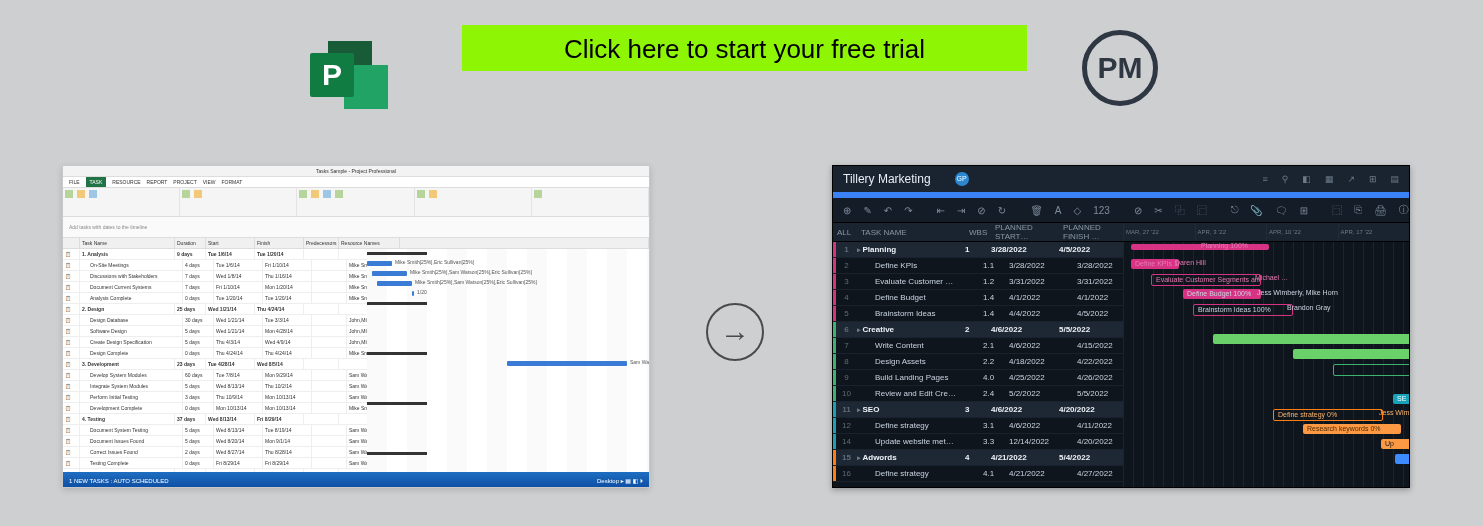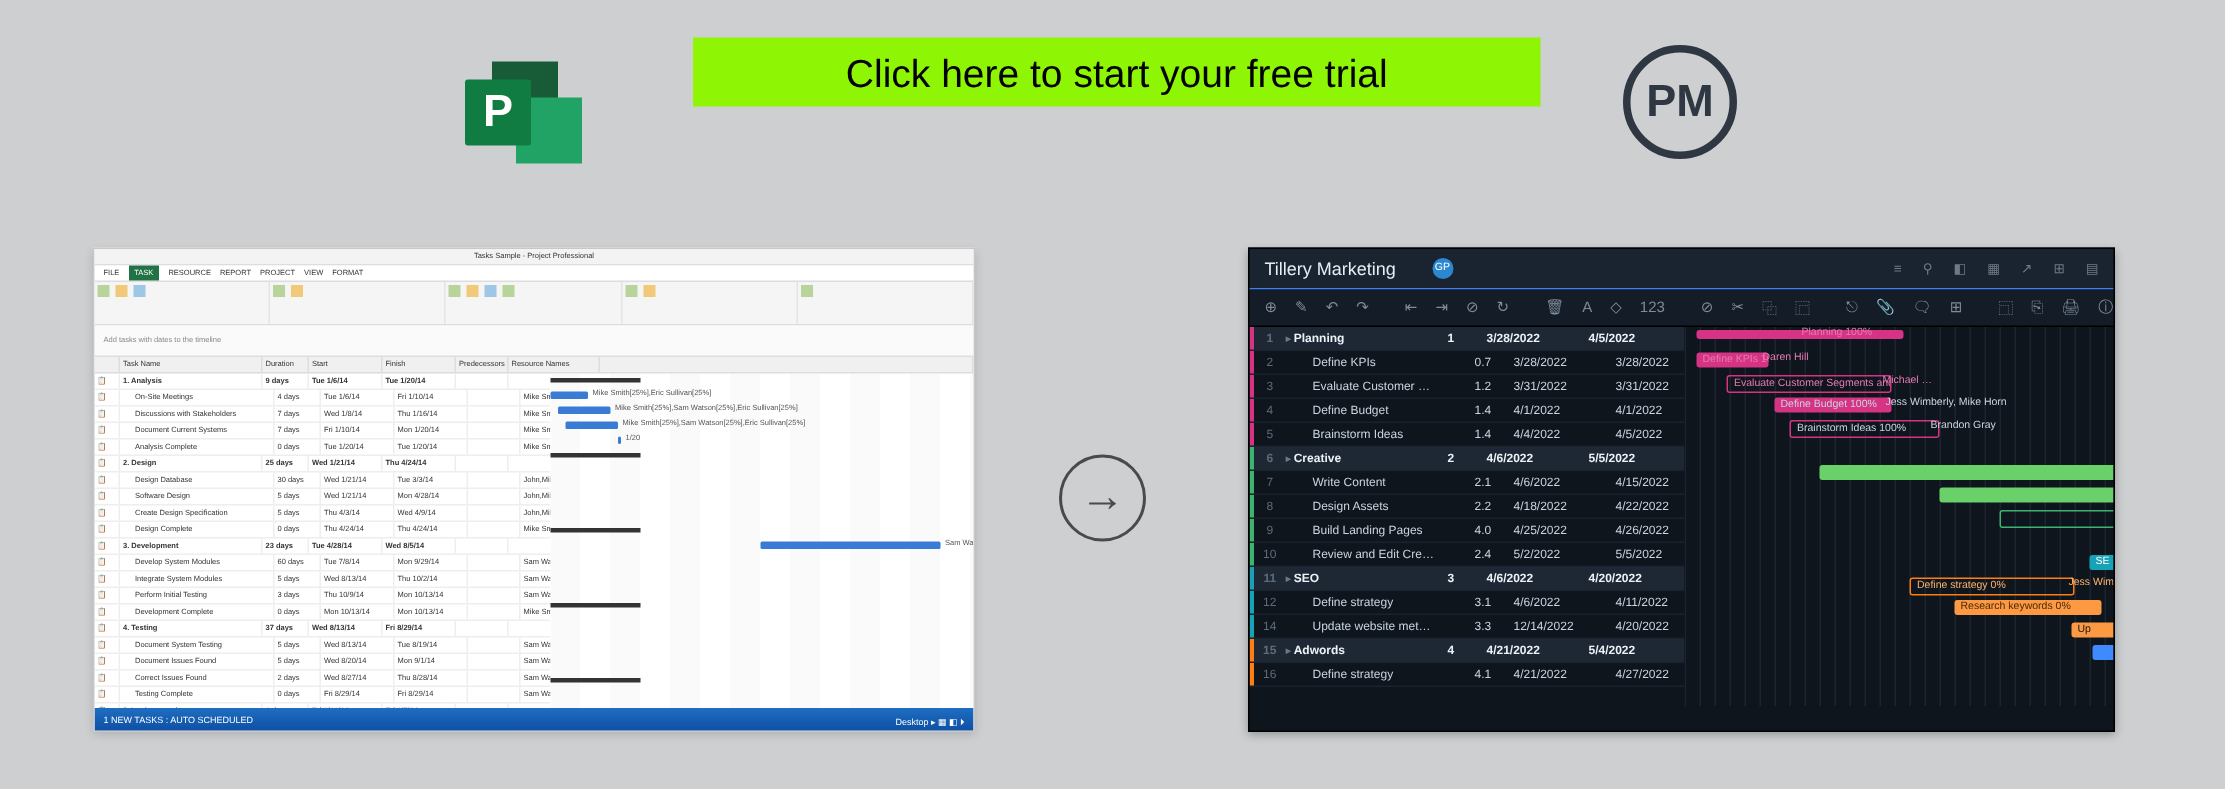--- a/index.html
+++ b/index.html
@@ -90,21 +90,21 @@
 
   
   .shot-right{
     position:absolute;left:832px;top:165px;width:576px;height:321px;
     background:#0f151d;color:#c9d4e0;font-size:9px;overflow:hidden;
     box-shadow:0 2px 6px rgba(0,0,0,0.3);
     border:1px solid #000;
   }
   .pm-top{
     height:26px;background:#1a2330;display:flex;align-items:center;padding:0 10px;gap:24px;
-    border-bottom:1px solid #3b82f6;
+    border-bottom:6px solid #3b82f6;
   }
   .pm-title{font-size:12px;color:#e6edf4;}
   .pm-chip{width:14px;height:14px;border-radius:50%;background:#2a87d0;font-size:7px;line-height:14px;text-align:center;color:#fff;}
   .pm-top-icons{margin-left:auto;display:flex;gap:14px;color:#6c7a89;}
   .pm-toolbar{
     height:24px;background:#141c27;border-bottom:1px solid #000;
     display:flex;align-items:center;padding:0 10px;gap:12px;color:#7d8b9a;font-size:10px;
   }
   .pm-toolbar i{font-style:normal;}
   .pm-toolbar .sep{width:1px;height:14px;background:#2a3442;}
@@ -441,35 +441,48 @@
       <i>📎</i>
       <i>🗨</i>
       <i>⊞</i>
       <span class="sep"></span>
       <i>⿹</i>
       <i>⎘</i>
       <i>🖨</i>
       <i>ⓘ</i>
       <span class="sep"></span>
     </div>
+  <div class="pm-columns">
+    <div class="pmL pm-all">ALL</div>
+    <div class="pmL pm-name">TASK NAME</div>
+    <div class="pmL pm-wbs">WBS</div>
+    <div class="pmL pm-ps">PLANNED START…</div>
+    <div class="pmL pm-pf">PLANNED FINISH …</div>
+    <div class="pm-ganttzone pm-ganttscale" id="pm-scale">
+        <div>MAR, 27 '22</div>
+        <div>APR, 3 '22</div>
+        <div>APR, 10 '22</div>
+        <div>APR, 17 '22</div>
+      </div>
+  </div>
   <div class="pm-body">
     <div class="pm-grid" id="pm-grid">
         <div class="pm-row summary">
           <span class="stripe st-pink"></span>
           <div class="pmL pm-all" style="width:21px">1</div>
           <div class="pmL pm-name" style="">Planning</div>
           <div class="pmL pm-wbs">1</div>
           <div class="pmL pm-ps">3/28/2022</div>
           <div class="pmL pm-pf">4/5/2022</div>
         </div>
         <div class="pm-row">
           <span class="stripe st-pink"></span>
           <div class="pmL pm-all" style="width:21px">2</div>
           <div class="pmL pm-name" style="padding-left:18px">Define KPIs</div>
-          <div class="pmL pm-wbs">0.7</div>
+          <div class="pmL pm-wbs">1.1</div>
           <div class="pmL pm-ps">3/28/2022</div>
           <div class="pmL pm-pf">3/28/2022</div>
         </div>
         <div class="pm-row">
           <span class="stripe st-pink"></span>
           <div class="pmL pm-all" style="width:21px">3</div>
           <div class="pmL pm-name" style="padding-left:18px">Evaluate Customer …</div>
           <div class="pmL pm-wbs">1.2</div>
           <div class="pmL pm-ps">3/31/2022</div>
           <div class="pmL pm-pf">3/31/2022</div>

